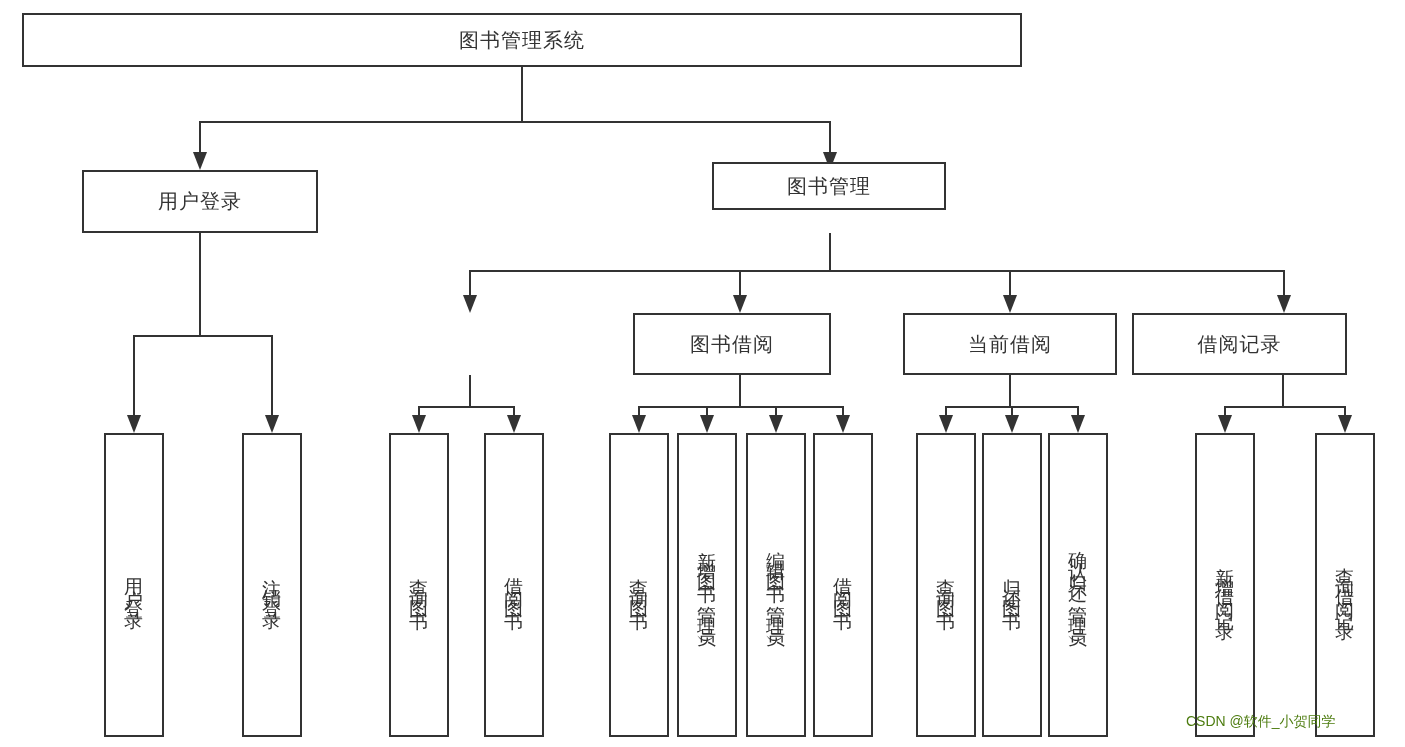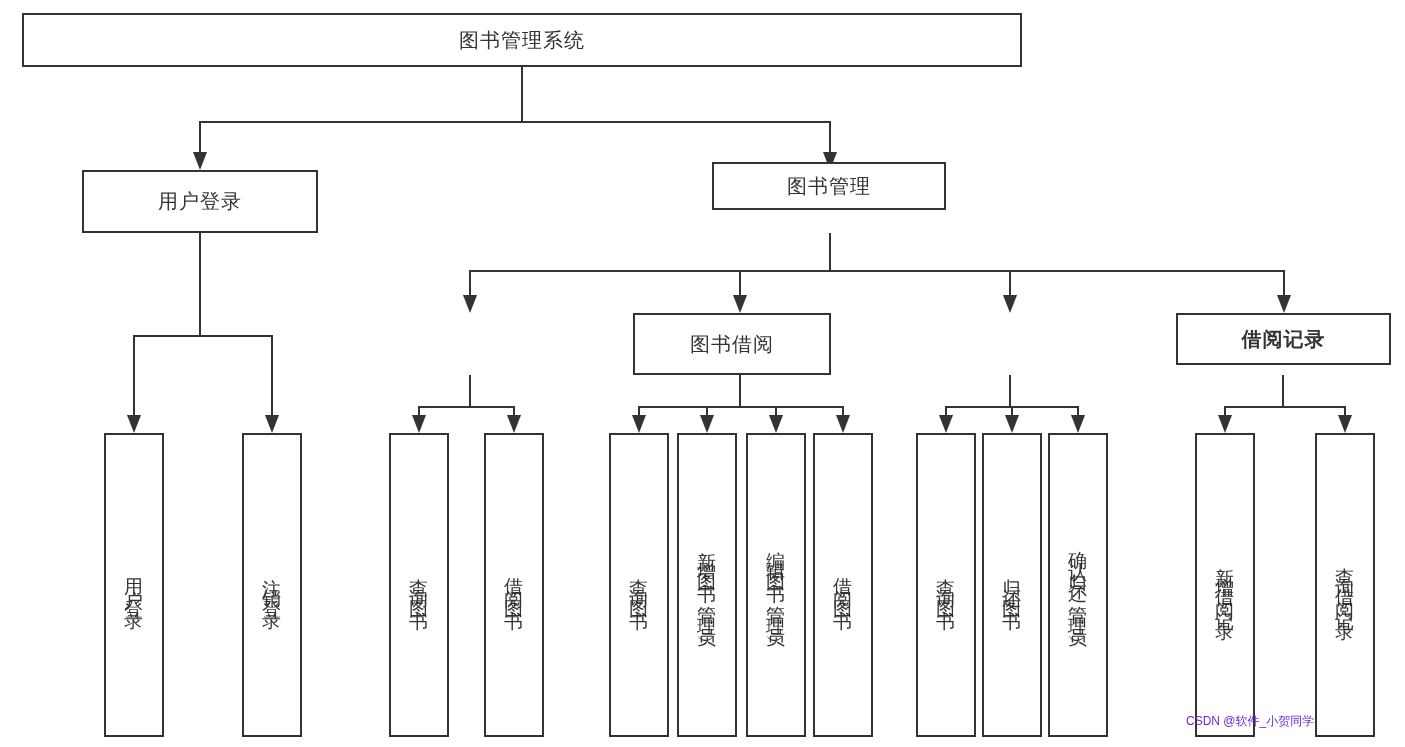--- a/index.html
+++ b/index.html
@@ -48,22 +48,22 @@
     height: 0;
     border-left: 7px solid transparent;
     border-right: 7px solid transparent;
     border-top: 18px solid #333333;
     z-index: 1;
   }
   #watermark {
     position: absolute;
     left: 1186px;
     top: 713px;
-    font-size: 12px;
-    color: #6d28d9;
+    font-size: 14px;
+    color: #4d7c0f;
     z-index: 3;
     white-space: nowrap;
   }
 </style>
 </head>
 <body>
 
 <div id="canvas">
 
   <div class="node hbox" style="left:22px; top:13px; width:1000px; height:54px;">
@@ -73,21 +73,24 @@
   <div class="node hbox" style="left:82px; top:170px; width:236px; height:63px;">
     <span>用户登录</span>
   </div>
   <div class="node hbox" style="left:712px; top:154px; width:234px; height:48px;margin-top:8px;">
     <span>图书管理</span>
   </div>
 
   <div class="node hbox" style="left:633px; top:313px; width:198px; height:62px;">
     <span>图书借阅</span>
   </div>
-  <div class="node hbox" style="left:1176px; top:313px; width:215px; height:52px;font-weight:bold;">
+  <div class="node hbox" style="left:903px; top:313px; width:214px; height:62px;">
+    <span>当前借阅</span>
+  </div>
+  <div class="node hbox" style="left:1132px; top:313px; width:215px; height:62px;">
     <span>借阅记录</span>
   </div>
 
   <div class="node vbox" style="left:104px;">
     <span class="vtext">用户登录</span>
   </div>
   <div class="node vbox" style="left:242px;">
     <span class="vtext">注销登录</span>
   </div>
 

